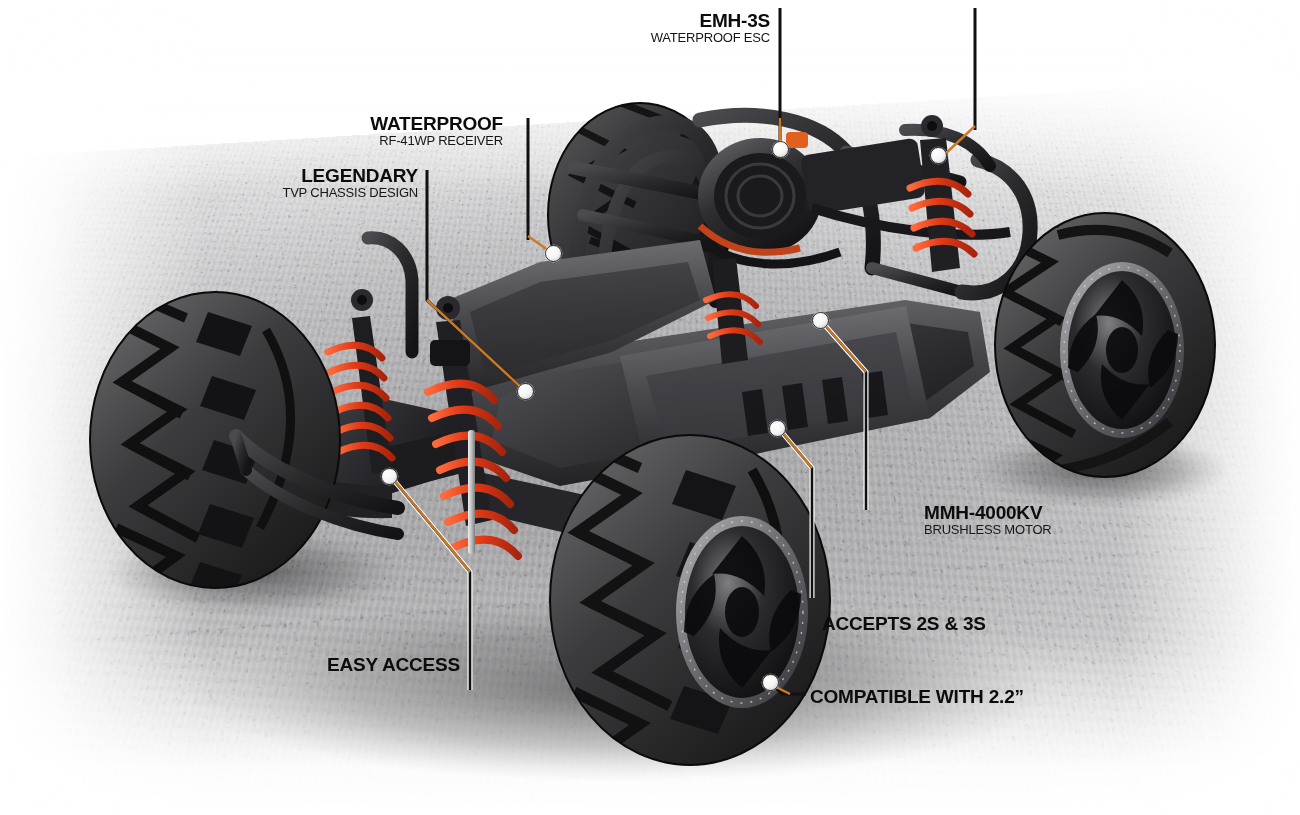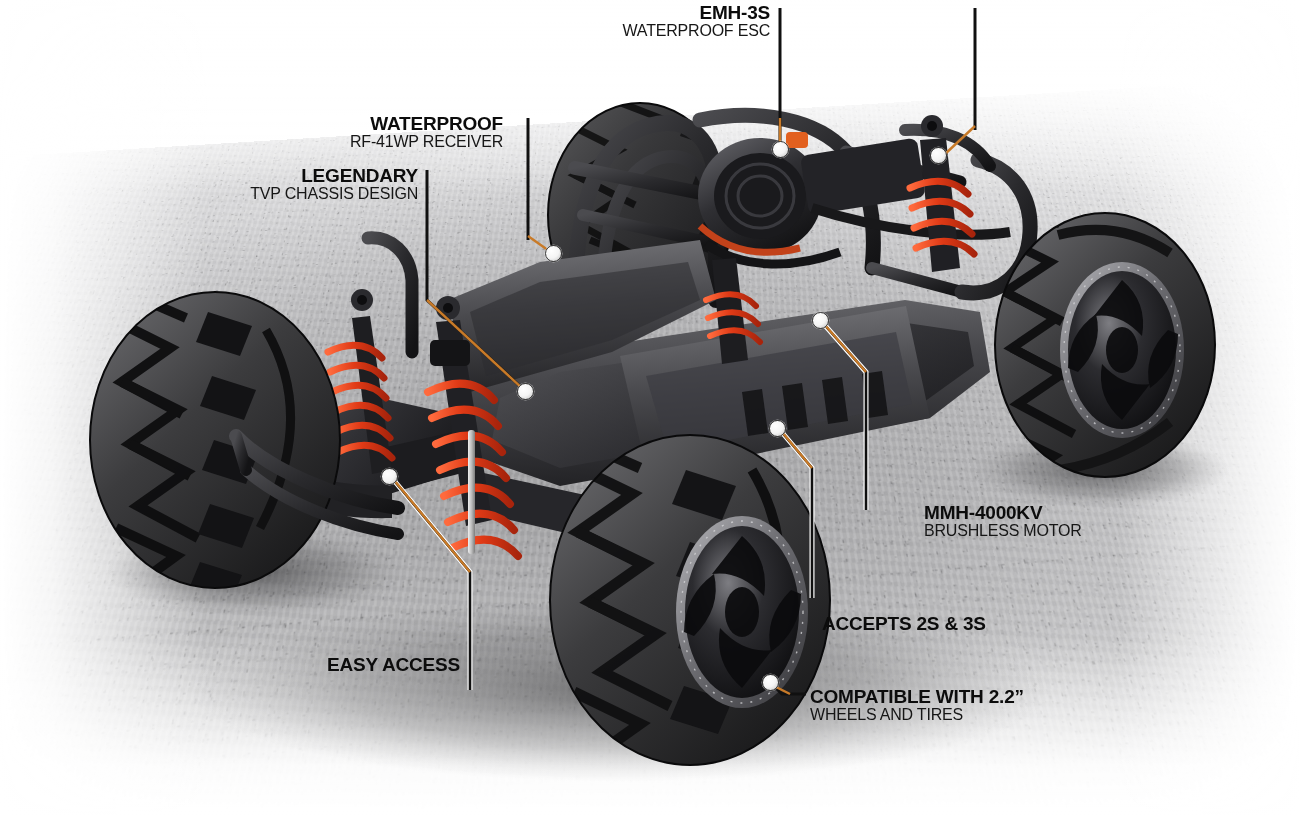--- a/index.html
+++ b/index.html
@@ -57,21 +57,21 @@
   .co-text{position:absolute;white-space:nowrap;line-height:1.0;}
   .co-title{
     font-weight:bold;
     font-size:19px;
     letter-spacing:-.2px;
     color:#0c0c0c;
     display:block;
   }
   .co-sub{
     font-weight:400;
-    font-size:16px;
+    font-size:13px;
     letter-spacing:-.2px;
     color:#161616;
     display:block;
     margin-top:1px;
   }
   .align-right .co-title,.align-right .co-sub{text-align:right;}
   .align-left  .co-title,.align-left  .co-sub{text-align:left;}
 
   .co-svg{position:absolute;left:0;top:0;overflow:visible;pointer-events:none;}
 
@@ -438,21 +438,21 @@
 
   <div class="dot" style="left:772px;top:141px;"></div>
   <div class="dot" style="left:930px;top:147px;"></div>
   <div class="dot" style="left:545px;top:245px;"></div>
   <div class="dot" style="left:517px;top:383px;"></div>
   <div class="dot" style="left:812px;top:312px;"></div>
   <div class="dot" style="left:769px;top:420px;"></div>
   <div class="dot" style="left:381px;top:468px;"></div>
   <div class="dot" style="left:762px;top:674px;"></div>
 
-  <div class="co-text align-right" style="left:455px;top:3px;width:315px;">
+  <div class="co-text align-right" style="left:455px;top:11px;width:315px;">
     <span class="co-title">EMH-3S</span>
     <span class="co-sub">WATERPROOF ESC</span>
   </div>
 
 
   <div class="co-text align-right" style="left:188px;top:114px;width:315px;">
     <span class="co-title">WATERPROOF</span>
     <span class="co-sub">RF-41WP RECEIVER</span>
   </div>
 
@@ -469,16 +469,15 @@
   <div class="co-text align-left" style="left:822px;top:570px;width:330px;margin-top:44px;">
     <span class="co-title">ACCEPTS 2S &amp; 3S</span>
   </div>
 
   <div class="co-text align-right" style="left:145px;top:655px;width:315px;">
     <span class="co-title">EASY ACCESS</span>
   </div>
 
   <div class="co-text align-left" style="left:810px;top:687px;width:340px;">
     <span class="co-title">COMPATIBLE WITH 2.2”</span>
-    <span class="co-sub">WHEELS AND TIRES</span>
   </div>
 
 </div>
 
 </body></html>

